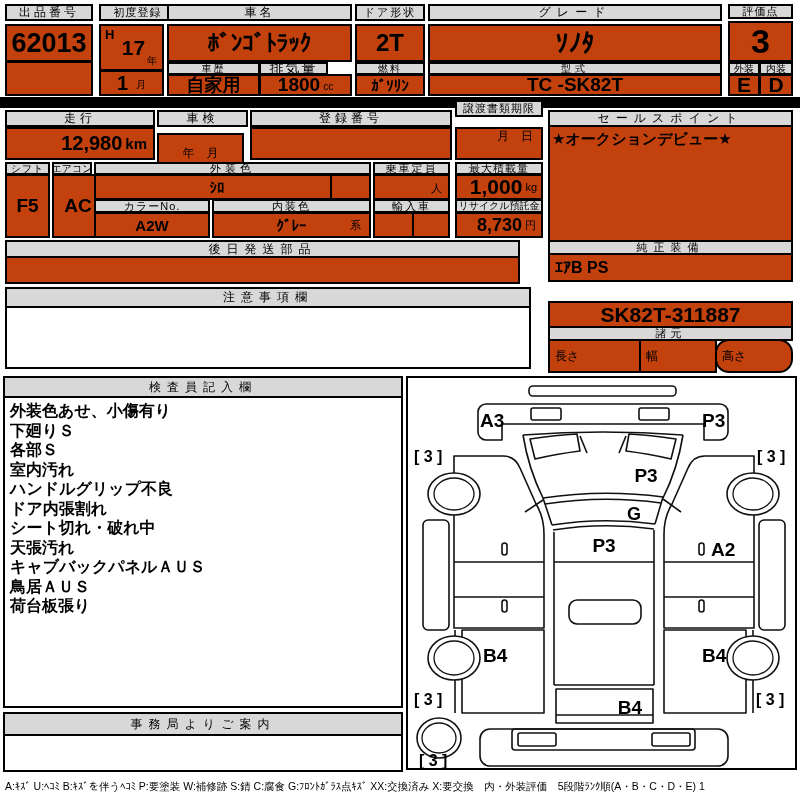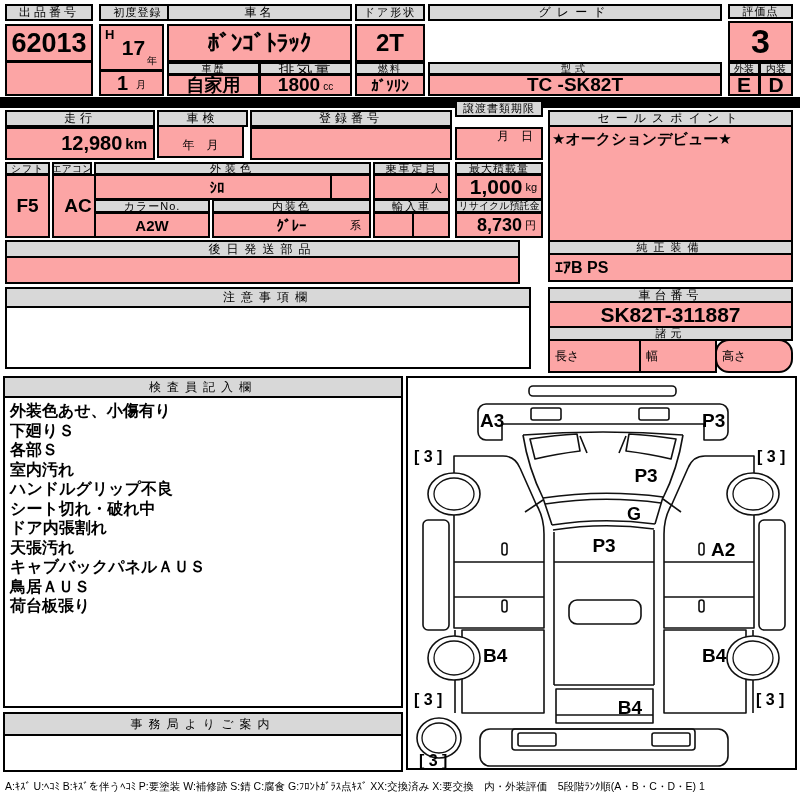--- a/index.html
+++ b/index.html
@@ -1,21 +1,21 @@
 <!DOCTYPE html>
 <html><head>
 <meta charset="utf-8">
 <style>
   html,body{margin:0;padding:0;background:#fff;}
   .sheet{position:relative;width:800px;height:800px;background:#fff;
          font-family:"Liberation Sans","DejaVu Sans",sans-serif;color:#000;overflow:hidden;}
   .abs{position:absolute;box-sizing:border-box;}
   .hdr{background:#d8d8d8;border:2px solid #000;display:flex;align-items:center;justify-content:center;
        font-size:12px;letter-spacing:3px;white-space:nowrap;overflow:hidden;}
-  .cell{border:2px solid #000;background:#fca5a5;display:flex;align-items:center;justify-content:center;
+  .cell{border:2px solid #000;background:#c2410c;display:flex;align-items:center;justify-content:center;
         white-space:nowrap;overflow:hidden;}
   .box{border:2px solid #000;background:#fff;}
   .boxhdr{background:#d8d8d8;border-bottom:2px solid #000;display:flex;align-items:center;justify-content:center;
           font-size:12px;letter-spacing:6px;}
   .b{font-weight:bold;}
   .right{justify-content:flex-end;padding-left:32px;}
   .left{justify-content:flex-start;}
   .bottom{align-items:flex-end;}
   .ls0{letter-spacing:0;} .ls1{letter-spacing:1px;} .ls2{letter-spacing:2px;} .ls4{letter-spacing:4px;} .ls6{letter-spacing:6px;} .f11{font-size:11px;} .f12{font-size:12px;}
   .unit{font-size:11px;margin-left:3px;font-weight:bold;}
@@ -41,51 +41,52 @@
   </div>
   <div class="abs cell" style="left:99px;top:70px;width:65px;height:26px;">
     <span class="b" style="font-size:20px;">1</span>
     <span style="font-size:10px;margin-left:8px;align-self:flex-end;margin-bottom:2px;">月</span>
   </div>
 
   <div class="abs hdr" style="left:167px;top:4px;width:185px;height:17px;">車名</div>
   <div class="abs cell b" style="left:167px;top:24px;width:185px;height:38px;font-size:23px;">ﾎﾞﾝｺﾞﾄﾗｯｸ</div>
   <div class="abs hdr ls2" style="left:167px;top:62px;width:93px;height:13px;font-size:10px;">車歴</div>
   <div class="abs cell b" style="left:167px;top:74px;width:93px;height:22px;font-size:18px;">自家用</div>
-  <div class="abs hdr ls2" style="left:259px;top:62px;width:93px;height:13px;font-size:16px;">排気量</div>
+  <div class="abs hdr ls2" style="left:259px;top:62px;width:69px;height:13px;font-size:14px;">排気量</div>
   <div class="abs cell" style="left:259px;top:74px;width:93px;height:22px;">
     <span class="b" style="font-size:19px;">1800</span>
     <span style="font-size:10px;margin-left:3px;align-self:flex-end;margin-bottom:2px;">cc</span>
   </div>
 
   <div class="abs hdr ls2" style="left:355px;top:4px;width:70px;height:17px;font-size:11px;">ドア形状</div>
   <div class="abs cell b" style="left:355px;top:24px;width:70px;height:38px;font-size:24px;">2T</div>
   <div class="abs hdr ls2" style="left:355px;top:62px;width:70px;height:13px;font-size:10px;">燃料</div>
   <div class="abs cell b" style="left:355px;top:74px;width:70px;height:22px;font-size:15px;">ｶﾞｿﾘﾝ</div>
 
   <div class="abs hdr ls6" style="left:428px;top:4px;width:294px;height:17px;">グレード</div>
+  <div class="abs cell b" style="left:428px;top:24px;width:294px;height:38px;font-size:26px;">ｿﾉﾀ</div>
   <div class="abs hdr ls4" style="left:428px;top:62px;width:294px;height:13px;font-size:10px;">型式</div>
   <div class="abs cell b" style="left:428px;top:74px;width:294px;height:22px;font-size:19px;">TC -SK82T</div>
 
   <div class="abs hdr ls1" style="left:728px;top:4px;width:65px;height:15px;font-size:11px;">評価点</div>
   <div class="abs cell b" style="left:728px;top:21px;width:65px;height:41px;font-size:34px;">3</div>
   <div class="abs hdr ls0" style="left:728px;top:62px;width:32px;height:13px;font-size:10px;">外装</div>
   <div class="abs hdr ls0" style="left:759px;top:62px;width:34px;height:13px;font-size:10px;">内装</div>
   <div class="abs cell b" style="left:728px;top:74px;width:32px;height:22px;font-size:21px;">E</div>
   <div class="abs cell b" style="left:759px;top:74px;width:34px;height:22px;font-size:21px;">D</div>
 
   <div class="abs band" style="left:0px;top:97px;width:800px;height:11px;"></div>
 
   <div class="abs hdr ls4" style="left:5px;top:110px;width:150px;height:17px;">走行</div>
   <div class="abs cell right" style="left:5px;top:127px;width:150px;height:33px;padding-right:6px;">
     <span class="b" style="font-size:20px;">12,980</span>
     <span class="b" style="font-size:15px;margin-left:3px;">km</span>
   </div>
   <div class="abs hdr ls4" style="left:157px;top:110px;width:91px;height:17px;">車検</div>
-  <div class="abs cell bottom f12" style="left:157px;top:125px;width:87px;height:33px;padding-bottom:2px;">年　月</div>
+  <div class="abs cell bottom f12" style="left:157px;top:133px;width:87px;height:33px;padding-bottom:2px;">年　月</div>
   <div class="abs hdr ls4" style="left:250px;top:110px;width:202px;height:17px;">登録番号</div>
   <div class="abs cell" style="left:250px;top:127px;width:202px;height:33px;"></div>
   <div class="abs hdr ls1" style="left:455px;top:100px;width:88px;height:17px;font-size:11px;">譲渡書類期限</div>
   <div class="abs cell bottom right f12" style="left:455px;top:127px;width:88px;height:33px;padding:0 8px 13px 0;">月　日</div>
 
   <div class="abs hdr ls1" style="left:5px;top:162px;width:45px;height:13px;font-size:10px;">シフト</div>
   <div class="abs hdr ls0" style="left:52px;top:162px;width:40px;height:13px;font-size:10px;">エアコン</div>
   <div class="abs cell b" style="left:5px;top:174px;width:45px;height:64px;font-size:19px;">F5</div>
   <div class="abs cell b" style="left:52px;top:174px;width:52px;height:64px;font-size:19px;">AC</div>
 
@@ -124,37 +125,36 @@
     <div style="height:61px;"></div>
   </div>
 
   <div class="abs hdr ls6" style="left:548px;top:110px;width:245px;height:17px;">セールスポイント</div>
   <div class="abs cell left" style="left:548px;top:125px;width:245px;height:117px;align-items:flex-start;padding:3px 0 0 2px;">
     <span class="b" style="font-size:15px;">★オークションデビュー★</span>
   </div>
   <div class="abs hdr ls6" style="left:548px;top:240px;width:245px;height:15px;font-size:11px;">純正装備</div>
   <div class="abs cell left b" style="left:548px;top:253px;width:245px;height:29px;padding-left:5px;font-size:16px;">ｴｱB PS</div>
 
-  <div class="abs hdr ls4" style="left:548px;top:287px;width:245px;height:16px;">車台番号</div>
   <div class="abs cell b" style="left:548px;top:301px;width:245px;height:27px;font-size:21px;">SK82T-311887</div>
   <div class="abs hdr ls4" style="left:548px;top:326px;width:245px;height:15px;font-size:11px;">諸元</div>
   <div class="abs cell left f12" style="left:548px;top:339px;width:93px;height:34px;padding-left:5px;">長さ</div>
   <div class="abs cell left f12" style="left:639px;top:339px;width:78px;height:34px;padding-left:5px;">幅</div>
   <div class="abs cell left f12" style="left:715px;top:339px;width:78px;height:34px;padding-left:5px;border-radius:14px;">高さ</div>
 
   <div class="abs box" style="left:3px;top:376px;width:400px;height:332px;">
     <div class="boxhdr" style="height:18px;">検査員記入欄</div>
     <div style="padding:3px 5px;">
       <div class="note-line">外装色あせ、小傷有り</div>
       <div class="note-line">下廻りＳ</div>
       <div class="note-line">各部Ｓ</div>
       <div class="note-line">室内汚れ</div>
       <div class="note-line">ハンドルグリップ不良</div>
+      <div class="note-line">ドア内張割れ</div>
       <div class="note-line">シート切れ・破れ中</div>
-      <div class="note-line">ドア内張割れ</div>
       <div class="note-line">天張汚れ</div>
       <div class="note-line">キャブバックパネルＡＵＳ</div>
       <div class="note-line">鳥居ＡＵＳ</div>
       <div class="note-line">荷台板張り</div>
     </div>
   </div>
 
   <div class="abs box" style="left:3px;top:712px;width:400px;height:60px;">
     <div class="boxhdr" style="height:20px;">事務局よりご案内</div>
     <div style="height:36px;"></div>

